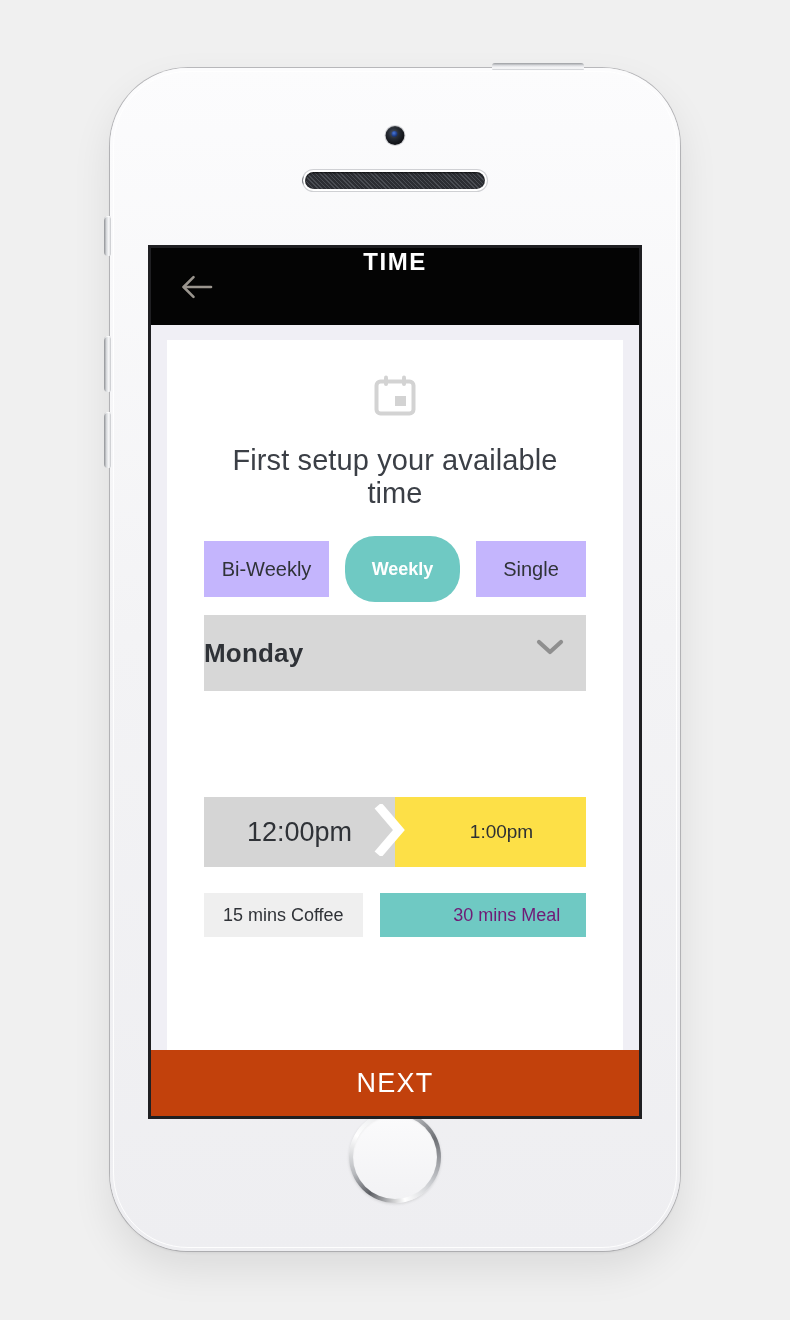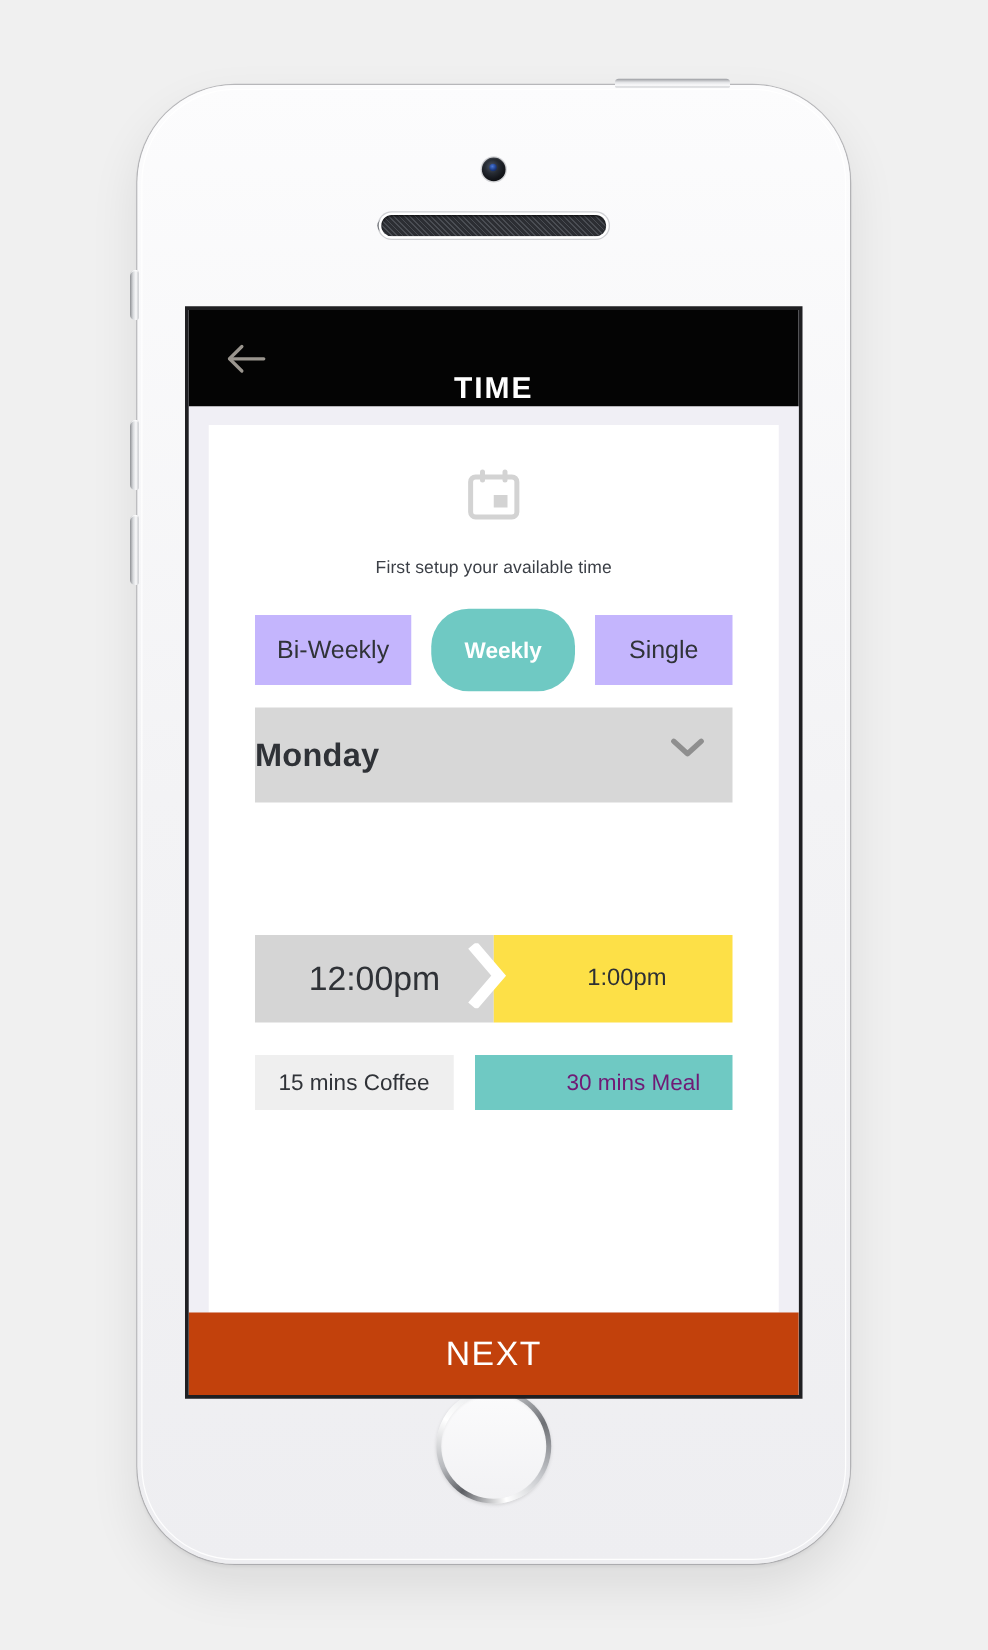--- a/index.html
+++ b/index.html
@@ -180,21 +180,21 @@
     flex-direction: column;
     overflow: hidden;
   }
 
   
   .app-header {
     position: relative;
     flex: 0 0 77px;
     background: #040404;
     display: flex;
-    align-items: flex-end;
+    align-items: flex-start;
   }
   .back-btn {
     position: absolute;
     left: 26px;
     top: 50%;
     transform: translateY(-50%);
     width: 40px;
     height: 34px;
     display: flex;
     align-items: center;
@@ -232,21 +232,21 @@
   
   .cal-icon-wrap {
     display: flex;
     justify-content: center;
     margin-bottom: 20px;
   }
 
   
   .headline {
     text-align: center;
-    font-size: 14px;
+    font-size: 29px;
     color: #3b3f46;
     letter-spacing: 0.1px;
     margin-bottom: 26px;
   }
 
   
   .freq-row {
     display: flex;
     align-items: center;
     justify-content: space-between;

